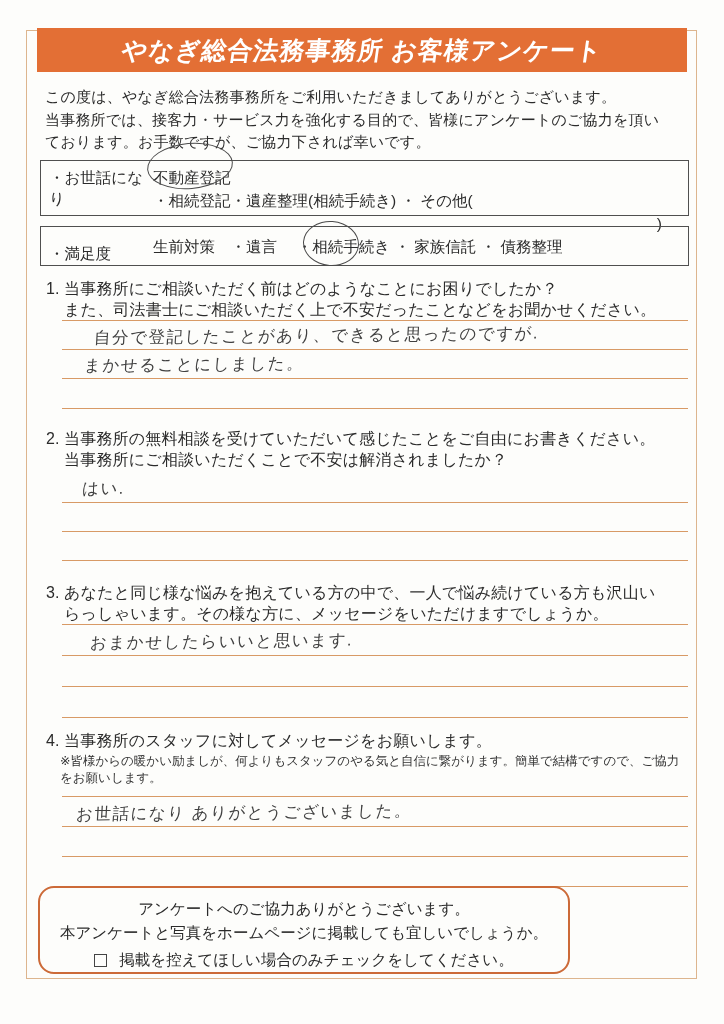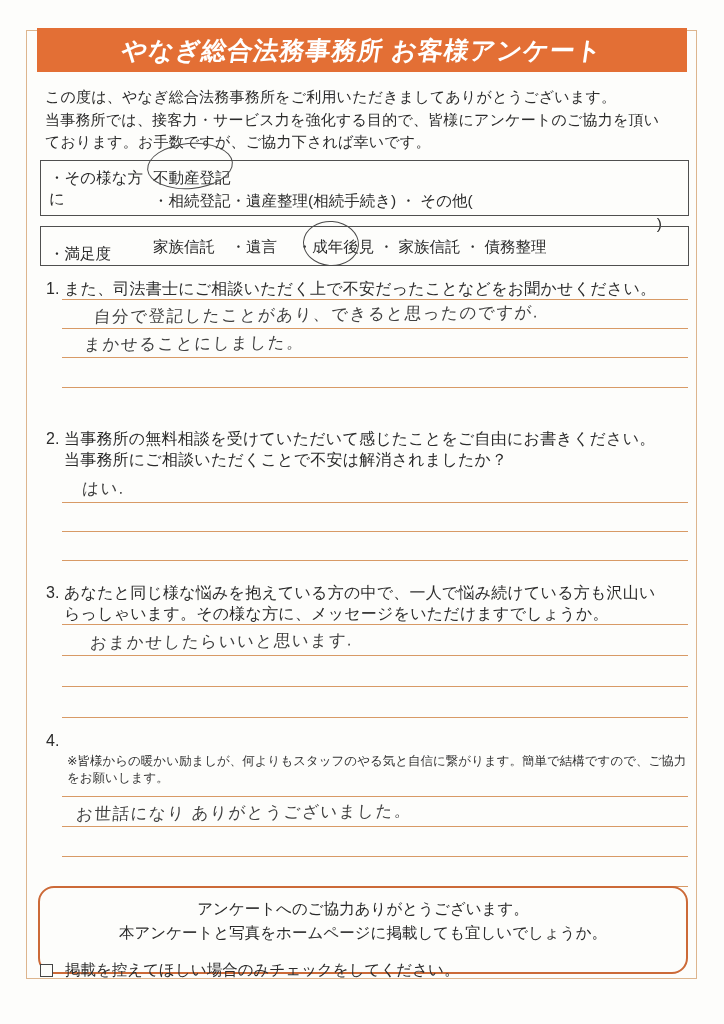--- a/index.html
+++ b/index.html
@@ -34,77 +34,78 @@
   .satisfy .opts{flex:1;font-size:15.5px;line-height:38px;padding-left:88px;}
 
   .circle{position:absolute;border:1.6px solid #4a4a4a;border-radius:50%;background:transparent;}
   .circle.c1{left:147px;top:143px;width:86px;height:46px;transform:rotate(-5deg);}
   .circle.c2{left:303px;top:221px;width:56px;height:45px;transform:rotate(4deg);}
 
   .q{position:absolute;left:40px;width:650px;}
   .q1{top:278px;} .q2{top:428px;} .q3{top:582px;} .q4{top:730px;}
   .q-head{display:flex;font-size:16px;line-height:21px;letter-spacing:0.2px;}
   .q-num{width:24px;flex:none;padding-left:6px;}
-  .q-note{font-size:12.5px;line-height:17px;margin:2px 0 0 27px;color:#333;}
+  .q-note{font-size:12.5px;line-height:17px;margin:2px 0 0 20px;color:#333;}
 
   .ans{margin-left:22px;width:626px;}
   .ans.with-top{border-top:1.5px solid var(--rule);}
   .ans .row{border-bottom:1.5px solid var(--rule);display:flex;align-items:flex-end;}
   .hw{font-size:16.5px;letter-spacing:1.5px;color:var(--hw);transform:rotate(-0.6deg) skewX(-4deg);
       padding-bottom:2px;white-space:nowrap;}
 
   .q1 .ans{margin-top:0;} .q1 .row{height:29px;} .q1 .row:last-child{height:30px;}
   .q2 .ans{margin-top:0;} .q2 .row:first-child{height:33px;} .q2 .row{height:29px;}
   .q3 .row{height:31px;}
   .q4 .ans{margin-top:9px;} .q4 .row{height:30px;}
 
-  .footerbox{position:absolute;left:38px;top:886px;width:650px;height:88px;border:2.5px solid var(--footer-border);
+  .footerbox{position:absolute;left:38px;top:886px;width:532px;height:88px;border:2.5px solid var(--footer-border);
              border-radius:16px;text-align:center;font-size:15.5px;line-height:24px;padding-top:9px;font-family:Liberation Serif, serif;}
-  .chkline{margin-top:13px;display:flex;align-items:center;}
+  .chkline{margin-top:3px;display:flex;align-items:center;justify-content:center;}
   .chk{display:inline-block;width:13px;height:13px;border:1.5px solid #444;margin-right:12px;background:#fdfdfb;}
 </style>
 </head>
 <body>
 
 <div class="sheet">
 
   <div class="frame"></div>
 
   <div class="banner">
     <span class="title">やなぎ総合法務事務所 お客様アンケート</span>
   </div>
 
   <div class="intro">
     <div>この度は、やなぎ総合法務事務所をご利用いただきましてありがとうございます。</div>
     <div>当事務所では、接客力・サービス力を強化する目的で、皆様にアンケートのご協力を頂い</div>
     <div>ております。お手数ですが、ご協力下されば幸いです。</div>
   </div>
 
   <div class="optbox consult">
-    <div class="lbl">・その様な方に</div>
+    <div class="lbl">・お世話になり</div>
     <div class="opts">
       <div class="l1">
         <span>不動産登記</span>
           <span>・相続登記・遺産整理(相続手続き) ・ その他(</span>
         <span class="close">)</span>
       </div>
-      <div>家族信託　・遺言　 ・成年後見 ・ 家族信託 ・ 債務整理</div>
+      <div>生前対策　・遺言　 ・相続手続き ・ 家族信託 ・ 債務整理</div>
     </div>
   </div>
   <div class="circle c1"></div>
 
   <div class="optbox satisfy">
     <div class="lbl">・満足度</div>
   </div>
   <div class="circle c2"></div>
 
   <div class="q q1">
     <div class="q-head">
       <span class="q-num">1.</span>
       <div class="q-lines">
+        <div>当事務所にご相談いただく前はどのようなことにお困りでしたか？</div>
         <div>また、司法書士にご相談いただく上で不安だったことなどをお聞かせください。</div>
       </div>
     </div>
     <div class="ans with-top">
       <div class="row">
           <span class="hw" style="padding-left:32px">自分で登記したことがあり、できると思ったのですが.</span>
         </div>
       <div class="row">
           <span class="hw" style="padding-left:22px">まかせることにしました。</span>
         </div>
@@ -152,20 +153,23 @@
         </div>
       <div class="row">
           <span class="hw"></span>
         </div>
     </div>
   </div>
 
   <div class="q q4">
     <div class="q-head">
       <span class="q-num">4.</span>
+      <div class="q-lines">
+        <div>当事務所のスタッフに対してメッセージをお願いします。</div>
+      </div>
     </div>
     <div class="q-note">※皆様からの暖かい励ましが、何よりもスタッフのやる気と自信に繋がります。簡単で結構ですので、ご協力をお願いします。</div>
     <div class="ans with-top">
       <div class="row">
           <span class="hw" style="padding-left:14px">お世話になり ありがとうございました。</span>
         </div>
       <div class="row">
           <span class="hw"></span>
         </div>
       <div class="row">

